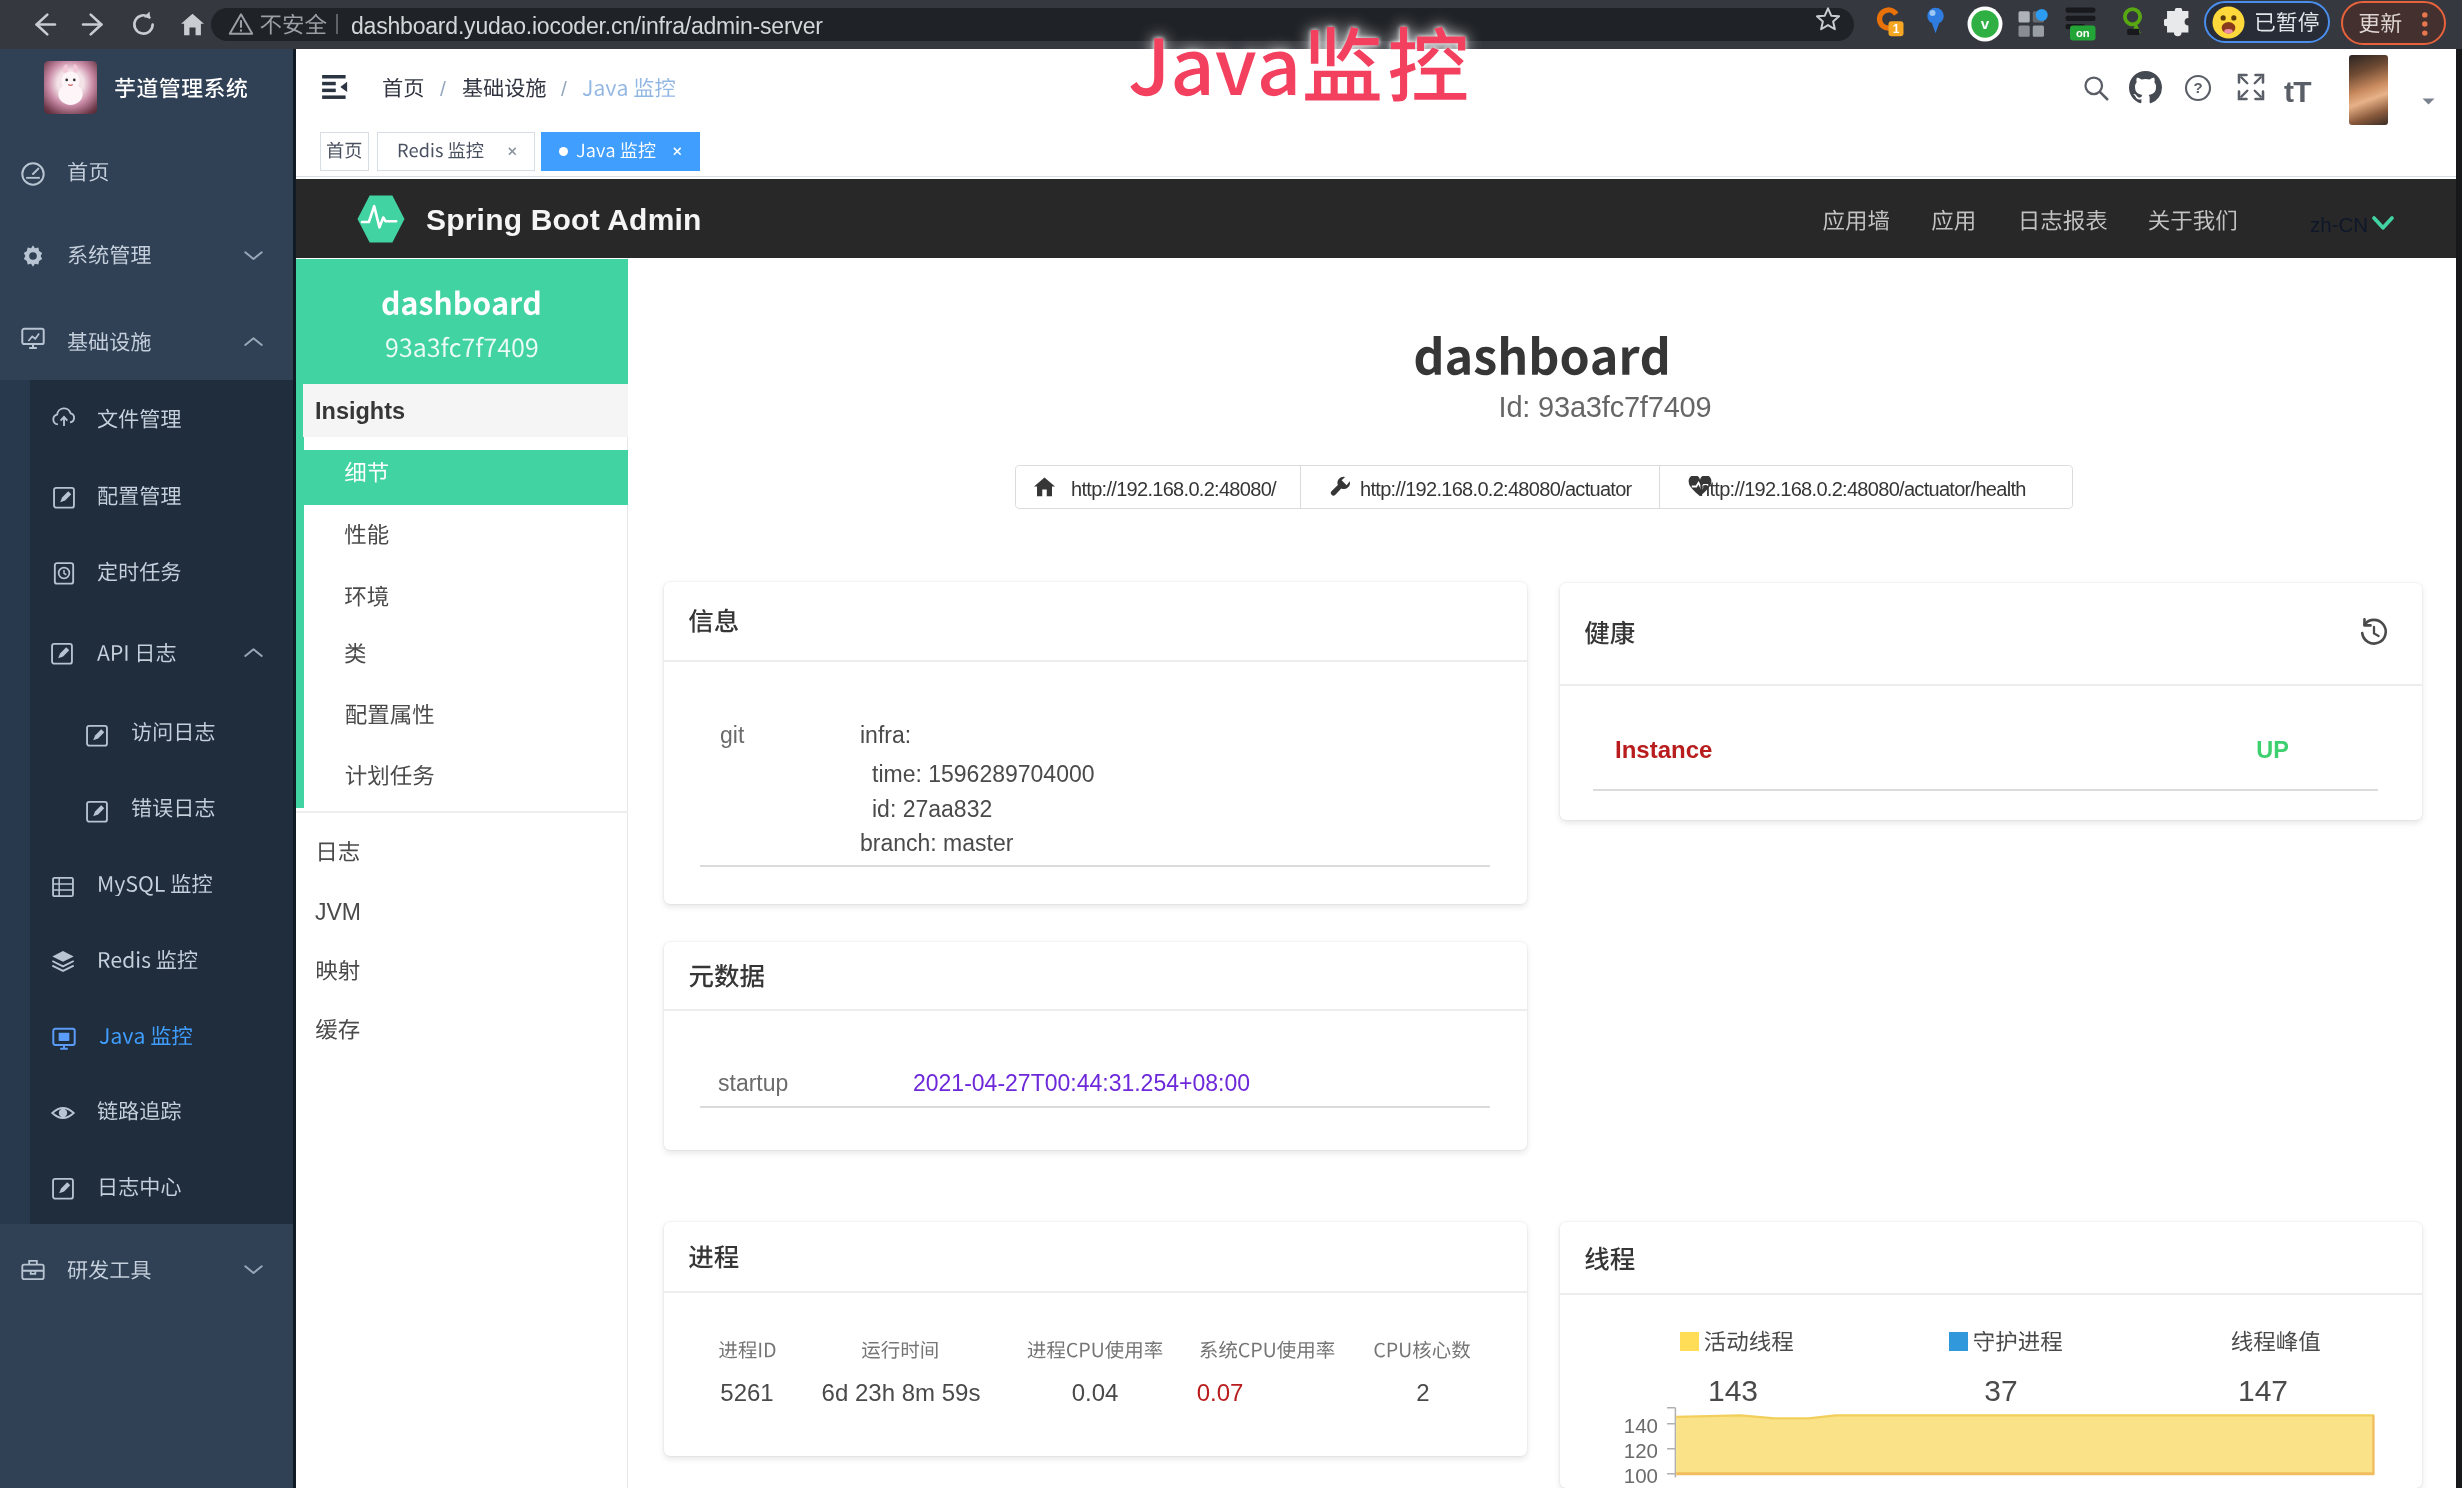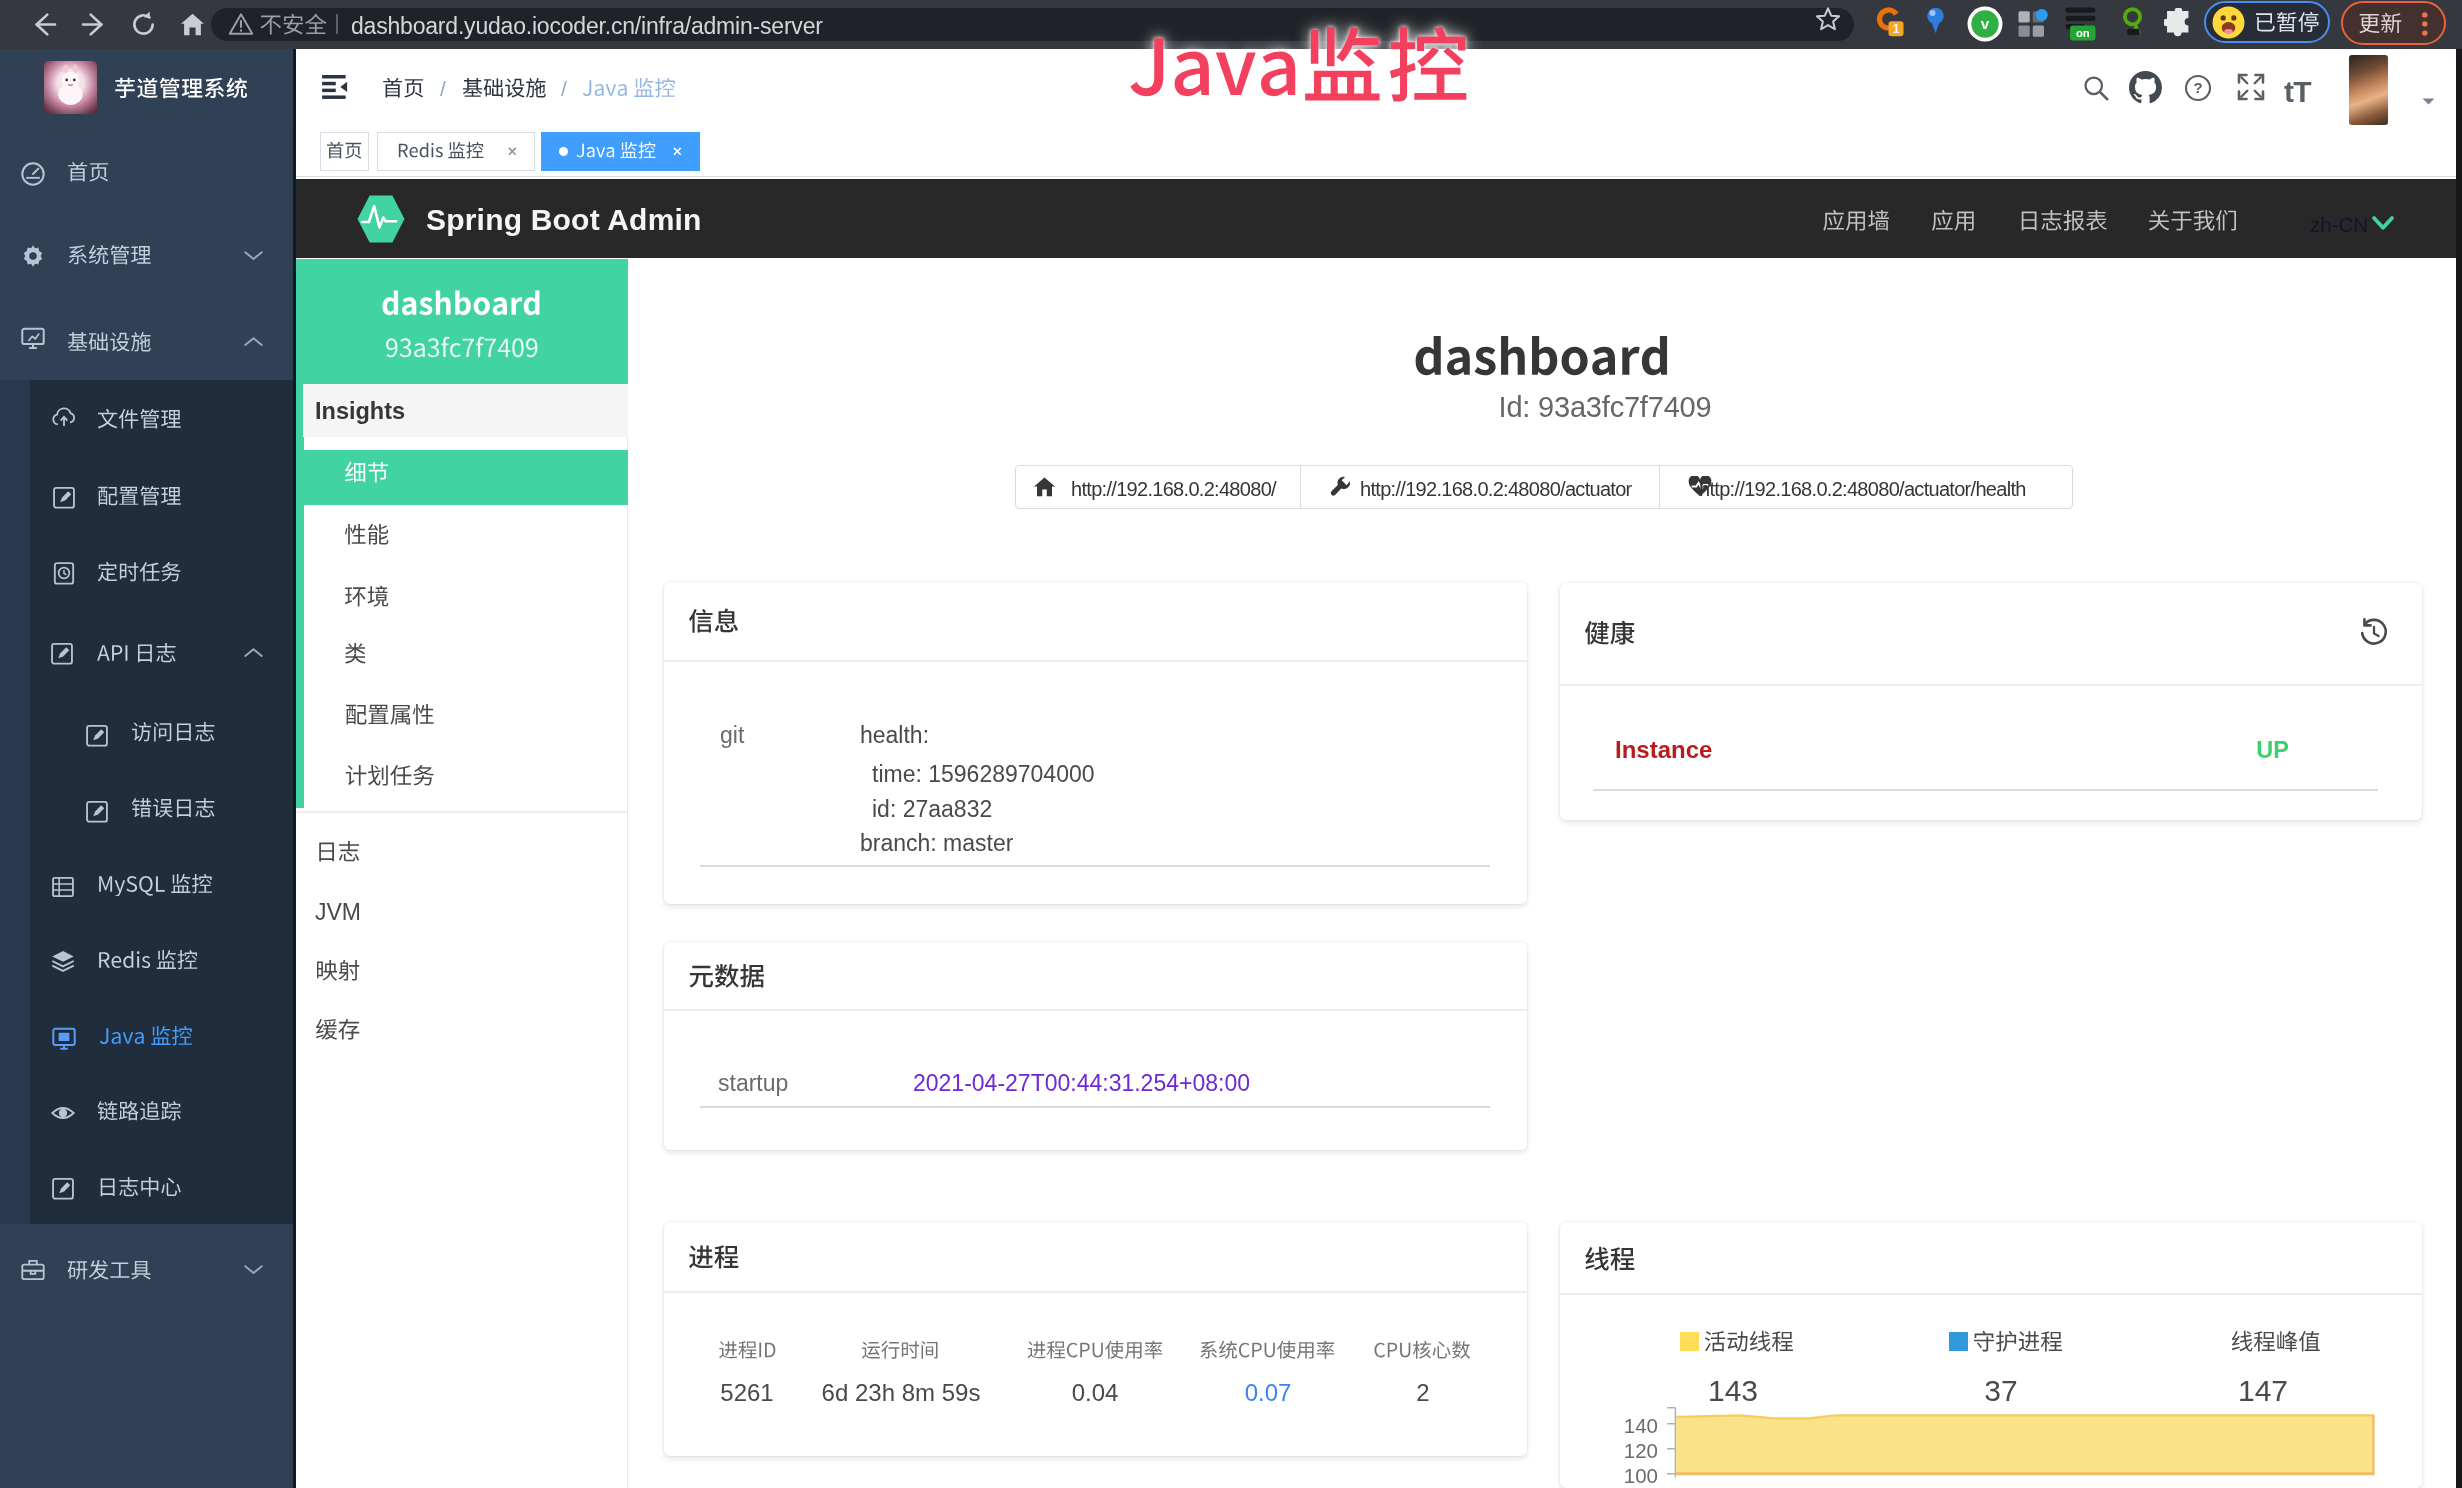--- a/index.html
+++ b/index.html
@@ -372,21 +372,21 @@
       <path d="M16 27 C8 20 1 14 1 8 A7 7 0 0 1 16 5 A7 7 0 0 1 31 8 C31 14 24 20 16 27 Z" fill="#363636"></path>
       <path d="M5 14 h6 l3 -5 4 8 3 -5 h6" stroke="#fff" stroke-width="2.4" fill="none"></path>
     </svg>
     <div style="position:absolute;left:1699px;top:478px;font:400 20px 'Liberation Sans', sans-serif;line-height:23px;color:#363636;letter-spacing:-0.7px;white-space:nowrap">http://192.168.0.2:48080/actuator/health</div>
     <div style="position:absolute;left:664px;top:582px;width:863px;height:322px;background:#fff;border-radius:6px;box-shadow:0 2.3px 6.8px rgba(10,10,10,.10),0 0 0 0.8px rgba(10,10,10,.04)"></div>
     <svg style="position:absolute;left:688px;top:608px;" width="53" height="27" viewBox="0 0 70 36">
       <path fill="#363636" d="M13 11.7V14.3H29.8V11.7ZM13 16.6V19.1H29.8V16.6ZM12.5 21.6V32.7H15.3V31.6H27.3V32.6H30.2V21.6ZM15.3 28.9V24.2H27.3V28.9ZM18.4 2.2C19.2 3.6 20.2 5.4 20.7 6.7H10.6V9.4H32.4V6.7H21.2L23.6 5.6C23.1 4.4 22.1 2.6 21.1 1.2ZM8.4 1.4C6.7 6.4 3.9 11.3 1 14.6C1.5 15.3 2.4 17 2.7 17.7C3.7 16.6 4.7 15.3 5.6 13.8V32.9H8.5V8.7C9.6 6.6 10.5 4.4 11.3 2.2Z M43.5 11.4H58.3V13.6H43.5ZM43.5 16H58.3V18.3H43.5ZM43.5 6.8H58.3V9H43.5ZM42.8 23V28.2C42.8 31.3 43.9 32.2 48.2 32.2C49.1 32.2 54.5 32.2 55.5 32.2C59 32.2 60 31.1 60.4 26.6C59.5 26.4 58.1 25.9 57.4 25.4C57.3 28.8 57 29.2 55.2 29.2C54 29.2 49.4 29.2 48.5 29.2C46.4 29.2 46 29.1 46 28.1V23ZM59.6 23.3C61.2 25.5 62.7 28.5 63.3 30.5L66.3 29.1C65.8 27.2 64.1 24.3 62.5 22.1ZM38.7 22.7C37.9 24.9 36.6 27.8 35.3 29.8L38.3 31.1C39.5 29.2 40.7 26.1 41.5 23.9ZM48.2 21.8C49.8 23.4 51.7 25.7 52.5 27.2L55.1 25.6C54.3 24.2 52.6 22.2 51 20.7H61.5V4.3H51.7C52.2 3.5 52.8 2.4 53.2 1.4L49.4 0.8C49.2 1.8 48.7 3.2 48.3 4.3H40.4V20.7H50Z"></path>
     </svg>
     <div style="position:absolute;left:664px;top:660px;width:863px;height:1.5px;background:#ededed"></div>
     <div style="position:absolute;left:720px;top:722px;font:400 23px 'Liberation Sans', sans-serif;line-height:26px;color:#6b6b6b;white-space:nowrap">git</div>
-    <div style="position:absolute;left:860px;top:722px;font:400 23px 'Liberation Sans', sans-serif;line-height:26px;color:#4a4a4a;white-space:nowrap">health:</div>
+    <div style="position:absolute;left:860px;top:722px;font:400 23px 'Liberation Sans', sans-serif;line-height:26px;color:#4a4a4a;white-space:nowrap">infra:</div>
     <div style="position:absolute;left:872px;top:761px;font:400 23px 'Liberation Sans', sans-serif;line-height:26px;color:#4a4a4a;white-space:nowrap">time: 1596289704000</div>
     <div style="position:absolute;left:872px;top:796px;font:400 23px 'Liberation Sans', sans-serif;line-height:26px;color:#4a4a4a;white-space:nowrap">id: 27aa832</div>
     <div style="position:absolute;left:860px;top:830px;font:400 23px 'Liberation Sans', sans-serif;line-height:26px;color:#4a4a4a;white-space:nowrap">branch: master</div>
     <div style="position:absolute;left:700px;top:865px;width:790px;height:1.5px;background:#dbdbdb"></div>
     <div style="position:absolute;left:1560px;top:583px;width:862px;height:237px;background:#fff;border-radius:6px;box-shadow:0 2.3px 6.8px rgba(10,10,10,.10),0 0 0 0.8px rgba(10,10,10,.04)"></div>
     <svg style="position:absolute;left:1584px;top:620px;" width="53" height="27" viewBox="0 0 70 36">
       <path fill="#363636" d="M6.8 1.3C5.5 6.2 3.4 11 0.9 14.2C1.4 15 2.2 16.8 2.4 17.6C3.2 16.7 3.9 15.6 4.6 14.5V32.7H7.4V8.7C8.3 6.5 9 4.3 9.7 2.1ZM18.3 3.9V6.2H22.4V8.4H16.9V10.8H22.4V13.2H18.3V15.5H22.4V17.7H17.9V20.1H22.4V22.3H17.1V24.9H22.4V28.6H25.1V24.9H31.9V22.3H25.1V20.1H30.9V17.7H25.1V15.5H30.6V10.8H32.8V8.4H30.6V3.9H25.1V1.4H22.4V3.9ZM25.1 10.8H28.1V13.2H25.1ZM25.1 8.4V6.2H28.1V8.4ZM9.8 17C9.8 16.7 10.3 16.4 10.8 16H14.3C14 18.8 13.5 21.2 12.8 23.3C12.1 22.1 11.5 20.6 11 18.8L8.7 19.6C9.5 22.3 10.4 24.4 11.5 26.1C10.5 28.1 9.1 29.6 7.5 30.8C8.1 31.1 9.2 32.2 9.7 32.7C11.1 31.7 12.4 30.3 13.4 28.4C16.7 31.6 20.8 32.3 25.7 32.3H31.9C32 31.5 32.4 30.1 32.9 29.5C31.3 29.5 27.1 29.5 25.9 29.5C21.6 29.5 17.6 28.9 14.7 25.9C15.9 22.7 16.8 18.8 17.2 13.8L15.5 13.5L15 13.5H13.1C14.6 10.9 16.2 7.7 17.5 4.4L15.6 3.2L14.7 3.5H9.6V6.3H13.7C12.5 9.1 11.2 11.7 10.7 12.5C10.1 13.6 9.1 14.5 8.6 14.7C8.9 15.2 9.6 16.4 9.8 17Z M42.3 22.1C43.9 23.1 46.1 24.6 47.2 25.6L49 23.6C47.9 22.7 45.6 21.2 44 20.3ZM60.5 15.8V18H54.8V15.8ZM60.5 13.5H54.8V11.4H60.5ZM49.8 1.7C50.2 2.4 50.7 3.2 51.1 4H37.9V14C37.9 19.1 37.7 26.1 34.9 31C35.6 31.3 37 32.2 37.5 32.7C40.5 27.5 41 19.5 41 14V6.9H51.5V9.2H43.2V11.4H51.5V13.5H41.7V15.8H51.5V18H42.9V20.3H51.5V23.9C47.5 25.5 43.3 27.1 40.6 28.1L41.8 30.7L51.5 26.4V29.4C51.5 30 51.3 30.2 50.7 30.2C50.2 30.2 48.1 30.2 46.1 30.1C46.6 30.9 47 32 47.2 32.8C50 32.8 51.9 32.8 53.1 32.4C54.3 31.9 54.8 31.2 54.8 29.4V24.9C57.3 27.9 60.8 30.1 65 31.3C65.4 30.5 66.3 29.3 66.9 28.7C64.1 28.2 61.6 27.1 59.5 25.7C61.3 24.8 63.3 23.6 65 22.4L62.7 20.5C61.4 21.6 59.3 23.1 57.5 24.1C56.4 23.2 55.5 22 54.8 20.8V20.3H63.5V16H66.7V13.2H63.5V9.2H54.8V6.9H66.4V4H54.8C54.3 3 53.7 1.8 53 0.9Z"></path>
     </svg>
     <div style="position:absolute;left:1560px;top:684px;width:862px;height:1.5px;background:#ededed"></div>
     <svg style="position:absolute;left:2358px;top:617px" width="32" height="32" viewBox="0 0 42 42">
@@ -421,21 +421,21 @@
     </svg>
     <svg style="position:absolute;left:1198px;top:1340px;" width="139" height="21" viewBox="0 0 183 28">
       <path fill="#757575" d="M7.4 17.1C6.1 18.9 3.9 20.9 1.8 22.1C2.3 22.4 3.1 23 3.5 23.4C5.5 22 7.8 19.9 9.4 17.8ZM16.5 17.9C18.7 19.6 21.4 22 22.7 23.5L24.3 22.3C22.9 20.8 20.3 18.5 18.1 16.9ZM17.3 11.3C17.9 12 18.7 12.7 19.4 13.4L7.9 14.2C11.8 12.3 15.8 9.9 19.7 7L18.1 5.7C16.8 6.8 15.4 7.8 14 8.8L7.7 9.1C9.5 7.7 11.4 6.1 13.2 4.3C16.6 3.9 19.8 3.5 22.2 2.9L20.9 1.2C16.7 2.3 9.1 3 2.8 3.3C3 3.7 3.2 4.5 3.3 5C5.6 4.9 8 4.7 10.4 4.5C8.7 6.3 6.8 7.9 6.1 8.3C5.4 8.9 4.7 9.3 4.2 9.3C4.4 9.8 4.7 10.7 4.8 11.1C5.3 10.9 6.1 10.8 11.4 10.5C9.2 11.8 7.3 12.9 6.4 13.3C4.8 14.1 3.6 14.6 2.8 14.7C3 15.2 3.3 16.1 3.4 16.5C4.1 16.2 5.1 16.1 12.2 15.5V22.4C12.2 22.6 12.2 22.8 11.7 22.8C11.3 22.8 9.9 22.8 8.3 22.7C8.6 23.3 9 24.1 9.1 24.7C11 24.7 12.3 24.6 13.1 24.3C14 24 14.2 23.5 14.2 22.4V15.4L20.7 14.9C21.4 15.8 22.1 16.6 22.5 17.3L24.1 16.3C23 14.7 20.8 12.3 18.8 10.6Z M44.1 13.7V21.9C44.1 23.9 44.6 24.4 46.4 24.4C46.8 24.4 48.3 24.4 48.7 24.4C50.3 24.4 50.8 23.5 50.9 19.9C50.4 19.8 49.6 19.5 49.2 19.1C49.2 22.3 49.1 22.7 48.5 22.7C48.2 22.7 47 22.7 46.7 22.7C46.1 22.7 46.1 22.6 46.1 21.9V13.7ZM39.3 13.8C39.1 18.9 38.5 21.7 34.2 23.3C34.7 23.7 35.2 24.4 35.5 24.9C40.2 23 41 19.6 41.2 13.8ZM27.1 21.5 27.5 23.4C29.9 22.7 32.9 21.7 35.9 20.7L35.5 19.1C32.4 20 29.2 21 27.1 21.5ZM41.5 1.5C42 2.5 42.6 3.9 42.9 4.8H36.6V6.6H41.3C40.1 8.2 38.3 10.6 37.7 11.2C37.2 11.6 36.6 11.8 36.1 11.9C36.3 12.3 36.6 13.3 36.7 13.8C37.4 13.5 38.5 13.4 48 12.5C48.4 13.2 48.8 13.9 49 14.4L50.7 13.5C49.9 12 48.2 9.5 46.8 7.7L45.3 8.5C45.8 9.3 46.4 10.1 47 11L39.8 11.6C41 10.1 42.5 8.1 43.6 6.6H50.6V4.8H43.2L44.8 4.3C44.5 3.5 43.9 2 43.3 1ZM27.6 11.9C27.9 11.7 28.5 11.6 31.7 11.1C30.6 12.8 29.5 14 29.1 14.5C28.2 15.5 27.6 16.1 27.1 16.2C27.3 16.8 27.6 17.7 27.7 18.1C28.3 17.8 29.1 17.5 35.6 16.1C35.5 15.7 35.5 14.9 35.6 14.4L30.7 15.4C32.6 13.1 34.6 10.3 36.2 7.5L34.5 6.4C34 7.4 33.4 8.4 32.8 9.3L29.6 9.6C31.3 7.4 32.9 4.6 34.1 1.8L32.1 0.9C30.9 4.1 29 7.4 28.4 8.3C27.8 9.2 27.3 9.8 26.9 9.9C27.1 10.4 27.4 11.5 27.6 11.9Z M61.8 23.2C64.3 23.2 66.1 22.2 67.7 20.5L66.3 19C65.1 20.3 63.7 21.1 61.9 21.1C58.3 21.1 56 18.1 56 13.3C56 8.5 58.4 5.6 62 5.6C63.6 5.6 64.9 6.3 65.9 7.4L67.2 5.8C66.1 4.6 64.3 3.5 62 3.5C57.1 3.5 53.5 7.2 53.5 13.4C53.5 19.6 57 23.2 61.8 23.2Z M71.2 22.9H73.6V15.3H76.8C80.9 15.3 83.8 13.4 83.8 9.4C83.8 5.3 80.9 3.8 76.6 3.8H71.2ZM73.6 13.3V5.8H76.3C79.7 5.8 81.4 6.6 81.4 9.4C81.4 12.1 79.8 13.3 76.4 13.3Z M94.4 23.2C98.3 23.2 101.3 21.1 101.3 15V3.8H99V15.1C99 19.7 97 21.1 94.4 21.1C91.9 21.1 90 19.7 90 15.1V3.8H87.6V15C87.6 21.1 90.5 23.2 94.4 23.2Z M119.4 1.1V3.9H112.1V5.7H119.4V8.3H112.9V15.5H119.2C119.1 16.9 118.7 18.3 117.8 19.5C116.5 18.5 115.3 17.3 114.5 16L112.9 16.5C113.9 18.2 115.1 19.6 116.7 20.8C115.5 21.9 113.7 22.8 111.2 23.4C111.6 23.8 112.1 24.6 112.4 25C115.1 24.2 116.9 23.1 118.3 21.9C120.9 23.5 124.2 24.5 127.9 25C128.2 24.4 128.6 23.7 129.1 23.2C125.3 22.8 122 21.9 119.4 20.5C120.5 19 120.9 17.3 121.1 15.5H127.9V8.3H121.3V5.7H128.8V3.9H121.3V1.1ZM114.7 9.9H119.4V12.6L119.3 13.8H114.7ZM121.3 9.9H126.1V13.8H121.2L121.3 12.6ZM111 1C109.5 4.9 107 8.8 104.3 11.3C104.7 11.8 105.2 12.8 105.4 13.2C106.4 12.2 107.4 11.1 108.3 9.8V25.1H110.2V7C111.2 5.2 112.1 3.4 112.8 1.6Z M133.8 2.9V12.3C133.8 16 133.5 20.6 130.6 23.8C131.1 24 131.8 24.7 132.1 25.1C134.1 22.9 135 19.9 135.4 17H141.9V24.7H143.9V17H150.9V22.3C150.9 22.8 150.7 22.9 150.2 23C149.7 23 148 23 146.1 22.9C146.4 23.5 146.7 24.3 146.8 24.8C149.3 24.8 150.8 24.8 151.7 24.5C152.5 24.2 152.9 23.6 152.9 22.3V2.9ZM135.7 4.7H141.9V8.9H135.7ZM150.9 4.7V8.9H143.9V4.7ZM135.7 10.8H141.9V15.1H135.6C135.7 14.1 135.7 13.2 135.7 12.3ZM150.9 10.8V15.1H143.9V10.8Z M177.3 6.2C176.4 7.2 174.8 8.6 173.7 9.5L175.1 10.5C176.3 9.6 177.8 8.4 179 7.2ZM157.2 14.1 158.2 15.7C160 14.8 162.1 13.7 164.1 12.6L163.7 11.2C161.3 12.3 158.9 13.4 157.2 14.1ZM158 7.3C159.4 8.2 161.1 9.5 161.9 10.4L163.3 9.2C162.4 8.3 160.7 7 159.3 6.2ZM173.4 12.3C175.2 13.4 177.4 14.9 178.5 16L180 14.8C178.8 13.8 176.5 12.2 174.8 11.2ZM157.1 17.6V19.4H167.8V25H169.8V19.4H180.5V17.6H169.8V15.5H167.8V17.6ZM167.1 1.4C167.5 1.9 168 2.7 168.3 3.4H157.6V5.2H167.2C166.4 6.4 165.5 7.5 165.2 7.8C164.8 8.3 164.4 8.6 164 8.7C164.2 9.1 164.5 9.9 164.6 10.3C165 10.2 165.5 10 168.5 9.8C167.3 11.1 166.2 12.1 165.6 12.5C164.8 13.2 164.1 13.7 163.5 13.8C163.7 14.3 164 15.2 164.1 15.5C164.6 15.3 165.5 15.1 172.3 14.5C172.6 15 172.9 15.4 173.1 15.9L174.6 15.2C174.1 14 172.7 12.1 171.6 10.8L170.1 11.4C170.6 11.9 171 12.5 171.4 13L166.8 13.4C169.1 11.6 171.4 9.3 173.4 6.9L171.9 6C171.3 6.7 170.7 7.4 170.1 8.1L166.7 8.3C167.6 7.4 168.5 6.3 169.2 5.2H180.3V3.4H170.6C170.2 2.6 169.6 1.6 169 0.9Z"></path>
     </svg>
     <svg style="position:absolute;left:1373px;top:1340px;" width="99" height="21" viewBox="0 0 131 28">
       <path fill="#757575" d="M9.8 23.2C12.3 23.2 14.1 22.2 15.7 20.5L14.3 19C13.1 20.3 11.7 21.1 9.9 21.1C6.3 21.1 4 18.1 4 13.3C4 8.5 6.4 5.6 10 5.6C11.6 5.6 12.9 6.3 13.9 7.4L15.2 5.8C14.1 4.6 12.3 3.5 10 3.5C5.1 3.5 1.5 7.2 1.5 13.4C1.5 19.6 5 23.2 9.8 23.2Z M19.2 22.9H21.6V15.3H24.8C28.9 15.3 31.8 13.4 31.8 9.4C31.8 5.3 28.9 3.8 24.6 3.8H19.2ZM21.6 13.3V5.8H24.3C27.7 5.8 29.4 6.6 29.4 9.4C29.4 12.1 27.8 13.3 24.4 13.3Z M42.4 23.2C46.3 23.2 49.3 21.1 49.3 15V3.8H47V15.1C47 19.7 45 21.1 42.4 21.1C39.9 21.1 38 19.7 38 15.1V3.8H35.6V15C35.6 21.1 38.5 23.2 42.4 23.2Z M74.1 13.3C71.9 17.7 66.9 21.4 60.8 23.4C61.2 23.8 61.8 24.5 62 25C65.2 23.8 68.2 22.3 70.6 20.3C72.4 21.7 74.3 23.5 75.3 24.7L76.8 23.4C75.8 22.2 73.8 20.5 72 19.1C73.7 17.6 75.1 15.9 76.1 14ZM67.7 1.5C68.3 2.5 68.8 3.7 69 4.6H62.2V6.4H67.2C66.3 7.9 64.8 10.3 64.3 10.8C63.9 11.3 63.2 11.4 62.6 11.5C62.8 12 63.1 12.9 63.2 13.4C63.7 13.2 64.5 13.1 69.1 12.8C67.2 14.7 64.8 16.5 62.1 17.7C62.5 18 63 18.7 63.3 19.2C67.8 17 71.8 13.2 74 9.2L72.2 8.6C71.8 9.4 71.2 10.2 70.6 11L66.2 11.3C67.2 9.9 68.4 7.9 69.3 6.4H76.7V4.6H70.7L71.1 4.5C70.9 3.5 70.2 2 69.5 0.9ZM56.8 1V6.1H53.3V7.9H56.7C55.9 11.4 54.3 15.6 52.6 17.8C53 18.2 53.5 19.1 53.7 19.7C54.8 18 55.9 15.3 56.8 12.6V24.9H58.7V11.3C59.4 12.6 60.2 14.1 60.5 14.9L61.7 13.6C61.3 12.8 59.4 9.9 58.7 8.9V7.9H61.6V6.1H58.7V1Z M85.5 8.3V21.2C85.5 23.8 86.3 24.5 89.1 24.5C89.7 24.5 93.7 24.5 94.4 24.5C97.3 24.5 97.9 23 98.2 18.1C97.6 17.9 96.8 17.6 96.3 17.2C96.1 21.7 95.9 22.6 94.3 22.6C93.4 22.6 90 22.6 89.3 22.6C87.8 22.6 87.5 22.4 87.5 21.2V8.3ZM81.3 10.2C80.9 13.3 80.1 17.4 78.9 20.1L80.9 20.9C82 18.1 82.8 13.7 83.2 10.6ZM97.6 10.3C99 13.3 100.5 17.5 101 20.1L102.9 19.4C102.4 16.7 100.9 12.7 99.4 9.6ZM86.7 3.2C89.2 5 92.2 7.5 93.7 9.2L95.1 7.7C93.6 6.1 90.5 3.6 88 1.9Z M115.3 1.5C114.8 2.5 114 4.1 113.4 5L114.6 5.6C115.3 4.8 116.2 3.5 116.9 2.3ZM106.1 2.3C106.8 3.4 107.5 4.8 107.7 5.7L109.2 5C108.9 4.1 108.2 2.7 107.5 1.7ZM114.5 16.1C113.9 17.5 113 18.6 112 19.6C111 19.1 110 18.6 109.1 18.2C109.4 17.6 109.8 16.9 110.2 16.1ZM106.7 18.9C107.9 19.4 109.4 20 110.7 20.7C109 21.9 107 22.8 104.9 23.2C105.2 23.6 105.6 24.3 105.8 24.8C108.2 24.1 110.4 23.1 112.3 21.6C113.1 22.1 113.9 22.6 114.5 23L115.8 21.8C115.2 21.3 114.4 20.9 113.5 20.4C114.9 18.9 116 17.1 116.7 14.8L115.6 14.4L115.3 14.5H111L111.6 13.1L109.8 12.8C109.7 13.3 109.4 13.9 109.1 14.5H105.6V16.1H108.3C107.8 17.2 107.2 18.1 106.7 18.9ZM110.5 1V5.9H105.1V7.5H109.9C108.6 9.2 106.6 10.8 104.8 11.6C105.2 11.9 105.6 12.6 105.9 13.1C107.5 12.2 109.2 10.7 110.5 9.2V12.4H112.3V8.8C113.5 9.8 115.1 11 115.8 11.6L116.9 10.2C116.2 9.7 114 8.3 112.7 7.5H117.6V5.9H112.3V1ZM120.1 1.2C119.5 5.8 118.3 10.2 116.3 12.9C116.7 13.2 117.5 13.8 117.8 14.1C118.5 13.2 119 12 119.5 10.7C120.1 13.3 120.9 15.7 121.8 17.7C120.4 20.2 118.4 22.1 115.5 23.5C115.9 23.8 116.4 24.6 116.6 25C119.3 23.6 121.3 21.8 122.8 19.5C124.1 21.7 125.7 23.5 127.7 24.7C128.1 24.2 128.6 23.6 129.1 23.2C126.9 22 125.2 20.1 123.8 17.7C125.2 15.1 126.1 11.8 126.7 7.9H128.4V6.1H121C121.4 4.6 121.7 3.1 121.9 1.5ZM124.8 7.9C124.4 10.9 123.8 13.5 122.8 15.7C121.9 13.4 121.1 10.7 120.6 7.9Z"></path>
     </svg>
     <div style="position:absolute;left:747px;top:1379px;font:400 24px 'Liberation Sans', sans-serif;line-height:28px;color:#4a4a4a;transform:translateX(-50%);white-space:nowrap">5261</div>
     <div style="position:absolute;left:901px;top:1379px;font:400 24px 'Liberation Sans', sans-serif;line-height:28px;color:#4a4a4a;transform:translateX(-50%);white-space:nowrap">6d 23h 8m 59s</div>
     <div style="position:absolute;left:1095px;top:1379px;font:400 24px 'Liberation Sans', sans-serif;line-height:28px;color:#4a4a4a;transform:translateX(-50%);white-space:nowrap">0.04</div>
-    <div style="position:absolute;left:1268px;top:1379px;font:400 24px 'Liberation Sans', sans-serif;line-height:28px;color:#3b82f6;transform:translateX(-50%);white-space:nowrap">0.07</div>
+    <div style="position:absolute;left:1220px;top:1379px;font:400 24px 'Liberation Sans', sans-serif;line-height:28px;color:#b91c1c;transform:translateX(-50%);white-space:nowrap">0.07</div>
     <div style="position:absolute;left:1423px;top:1379px;font:400 24px 'Liberation Sans', sans-serif;line-height:28px;color:#4a4a4a;transform:translateX(-50%);white-space:nowrap">2</div>
     <div style="position:absolute;left:1560px;top:1222px;width:862px;height:266px;background:#fff;border-radius:6px;box-shadow:0 2.3px 6.8px rgba(10,10,10,.10),0 0 0 0.8px rgba(10,10,10,.04)"></div>
     <svg style="position:absolute;left:1584px;top:1246px;" width="53" height="27" viewBox="0 0 70 36">
       <path fill="#363636" d="M1.7 27.8 2.4 30.9C5.6 29.9 9.7 28.6 13.7 27.3L13.2 24.6C8.9 25.8 4.6 27.1 1.7 27.8ZM24 3.4C25.5 4.3 27.6 5.6 28.6 6.6L30.5 4.6C29.5 3.7 27.4 2.5 25.8 1.7ZM2.5 15.7C3 15.4 3.8 15.2 7.4 14.8C6.1 16.7 4.9 18.2 4.3 18.8C3.3 20.1 2.5 20.9 1.7 21C2.1 21.9 2.6 23.3 2.7 23.9C3.5 23.5 4.7 23.1 13.2 21.4C13.1 20.8 13.1 19.6 13.2 18.7L7.1 19.8C9.6 16.9 12 13.4 14 9.9L11.4 8.2C10.7 9.5 10 10.8 9.2 12L5.6 12.3C7.6 9.5 9.5 6.1 10.9 2.7L7.9 1.3C6.6 5.3 4.2 9.6 3.4 10.6C2.7 11.8 2.1 12.5 1.4 12.7C1.8 13.5 2.3 15.1 2.5 15.7ZM29.8 18C28.6 19.9 27 21.7 25.1 23.3C24.7 21.6 24.2 19.8 23.9 17.7L32.2 16.1L31.7 13.3L23.5 14.8C23.4 13.6 23.3 12.2 23.2 10.9L31.3 9.7L30.8 6.8L23 8C22.9 5.8 22.8 3.5 22.8 1.1H19.7C19.7 3.6 19.8 6.1 19.9 8.5L14.7 9.2L15.2 12.1L20.1 11.4C20.2 12.8 20.3 14.1 20.4 15.4L14 16.6L14.5 19.4L20.8 18.3C21.2 20.8 21.8 23.2 22.4 25.2C19.6 27.1 16.3 28.6 12.9 29.6C13.6 30.3 14.4 31.4 14.8 32.2C17.9 31.1 20.8 29.8 23.5 28.1C24.8 31 26.6 32.7 28.9 32.7C31.5 32.7 32.4 31.6 32.9 27.6C32.2 27.3 31.2 26.6 30.6 25.9C30.4 28.8 30.1 29.6 29.3 29.6C28.1 29.6 27 28.4 26.1 26.2C28.6 24.2 30.8 21.9 32.5 19.3Z M52.7 5.3H61.9V10.9H52.7ZM49.7 2.6V13.6H65V2.6ZM49.3 22.5V25.3H55.6V29.1H47.1V32H66.8V29.1H58.8V25.3H65.3V22.5H58.8V19H66.1V16.2H48.5V19H55.6V22.5ZM46 1.6C43.4 2.8 39.1 3.8 35.3 4.4C35.6 5.1 36 6.2 36.2 6.9C37.6 6.7 39.2 6.5 40.8 6.2V10.8H35.5V13.8H40.4C39.1 17.4 36.9 21.6 34.9 23.9C35.4 24.7 36.1 26 36.4 26.9C38 24.9 39.5 22 40.8 18.9V32.7H43.9V18.6C44.9 20 46.1 21.6 46.6 22.5L48.5 20C47.8 19.2 44.8 16.2 43.9 15.4V13.8H47.9V10.8H43.9V5.4C45.5 5.1 46.9 4.6 48.2 4.1Z"></path>
     </svg>
     <div style="position:absolute;left:1560px;top:1293px;width:862px;height:1.5px;background:#ededed"></div>
     <div style="position:absolute;left:1680px;top:1332px;width:19px;height:19px;background:#ffdd57"></div>
     <svg style="position:absolute;left:1703px;top:1330px;" width="93" height="24" viewBox="0 0 122 32">
       <path fill="#4a4a4a" d="M2.7 3.2C4.6 4.2 7.1 5.6 8.3 6.5L9.7 4.7C8.4 3.8 5.8 2.5 4 1.6ZM1.3 11.4C3.1 12.4 5.6 13.9 6.8 14.7L8.1 12.8C6.8 12 4.3 10.6 2.5 9.8ZM1.9 26.9 3.9 28.4C5.6 25.6 7.7 21.9 9.3 18.7L7.7 17.2C5.9 20.6 3.6 24.6 1.9 26.9ZM9.6 10V12.1H18.3V17.1H11.8V28.8H13.9V27.5H24.6V28.6H26.7V17.1H20.4V12.1H28.7V10H20.4V4.7C23 4.3 25.4 3.7 27.4 3.1L25.6 1.3C22.3 2.5 16.2 3.4 11 4C11.2 4.5 11.5 5.4 11.7 5.9C13.8 5.7 16.1 5.4 18.3 5.1V10ZM13.9 25.4V19.2H24.6V25.4Z M32.7 3.7V5.7H44.3V3.7ZM49.6 1.7C49.6 3.8 49.6 6 49.5 8.1H45.2V10.3H49.4C49 17.1 47.8 23.4 43.7 27.1C44.3 27.5 45.1 28.2 45.5 28.8C49.9 24.6 51.2 17.7 51.6 10.3H56.1C55.8 20.9 55.4 24.9 54.6 25.8C54.3 26.2 53.9 26.3 53.4 26.3C52.8 26.3 51.2 26.3 49.5 26.1C49.9 26.8 50.1 27.7 50.2 28.3C51.8 28.4 53.4 28.4 54.4 28.3C55.3 28.3 55.9 28 56.5 27.2C57.6 25.9 57.9 21.6 58.3 9.3C58.3 8.9 58.3 8.1 58.3 8.1H51.7C51.8 6 51.8 3.8 51.8 1.7ZM32.7 25.1 32.7 25V25.1C33.4 24.7 34.5 24.4 42.8 22.5L43.4 24.5L45.4 23.8C44.8 21.7 43.4 18.1 42.3 15.4L40.4 16C41 17.4 41.6 19 42.2 20.6L35 22.1C36.2 19.4 37.4 16 38.1 12.9H44.8V10.8H31.6V12.9H35.8C35 16.4 33.8 19.9 33.3 20.9C32.8 22 32.4 22.9 31.9 23C32.2 23.5 32.5 24.6 32.7 25.1Z M61.6 24.8 62.1 26.9C64.9 26.1 68.5 25 71.9 24L71.6 22.1C67.9 23.1 64.1 24.2 61.6 24.8ZM81.1 3C82.6 3.7 84.5 4.9 85.5 5.7L86.8 4.3C85.8 3.5 83.9 2.4 82.4 1.7ZM62.2 13.7C62.6 13.5 63.3 13.3 67 12.8C65.6 14.8 64.5 16.3 63.9 16.9C63 18 62.3 18.8 61.6 18.9C61.9 19.4 62.2 20.5 62.3 20.9C63 20.6 64 20.3 71.5 18.8C71.5 18.3 71.5 17.5 71.5 16.9L65.5 17.9C67.8 15.2 70.1 11.9 72 8.6L70.1 7.5C69.6 8.6 68.9 9.8 68.2 10.8L64.4 11.2C66.2 8.7 68 5.4 69.3 2.3L67.2 1.3C66 4.9 63.8 8.7 63.1 9.7C62.5 10.7 62 11.4 61.4 11.6C61.7 12.2 62 13.3 62.2 13.7ZM86.6 15.9C85.4 17.8 83.8 19.6 81.8 21.1C81.4 19.5 80.9 17.5 80.6 15.4L88.3 13.9L87.9 12L80.4 13.4C80.2 12.1 80.1 10.8 80 9.4L87.5 8.3L87.1 6.3L79.9 7.4C79.8 5.4 79.7 3.3 79.7 1.1H77.5C77.5 3.4 77.6 5.6 77.7 7.7L73 8.4L73.3 10.4L77.8 9.8C77.9 11.1 78.1 12.5 78.2 13.8L72.4 14.8L72.8 16.9L78.5 15.8C78.9 18.3 79.3 20.5 80 22.4C77.4 24.1 74.5 25.5 71.4 26.4C72 26.9 72.5 27.7 72.8 28.3C75.7 27.3 78.3 26 80.7 24.4C82 27.1 83.6 28.7 85.7 28.7C87.8 28.7 88.5 27.7 88.9 24.4C88.4 24.1 87.7 23.7 87.2 23.2C87.1 25.8 86.8 26.5 86 26.5C84.6 26.5 83.5 25.3 82.6 23.1C85 21.3 87 19.2 88.5 16.8Z M106 4.4H115V9.9H106ZM103.9 2.5V11.9H117.2V2.5ZM103.4 20.1V22.1H109.3V26H101.4V28H118.9V26H111.5V22.1H117.6V20.1H111.5V16.5H118.2V14.5H102.8V16.5H109.3V20.1ZM100.8 1.6C98.6 2.6 94.7 3.5 91.3 4.1C91.6 4.6 91.9 5.3 92 5.8C93.4 5.6 94.9 5.3 96.4 5V9.7H91.5V11.8H96.1C94.9 15.2 92.8 19.1 90.8 21.2C91.2 21.8 91.8 22.7 92 23.3C93.5 21.4 95.1 18.5 96.4 15.4V28.7H98.6V15.8C99.6 17.1 100.8 18.7 101.3 19.5L102.7 17.8C102.1 17.1 99.5 14.4 98.6 13.6V11.8H102.3V9.7H98.6V4.5C100 4.2 101.3 3.8 102.4 3.4Z"></path>
     </svg>

